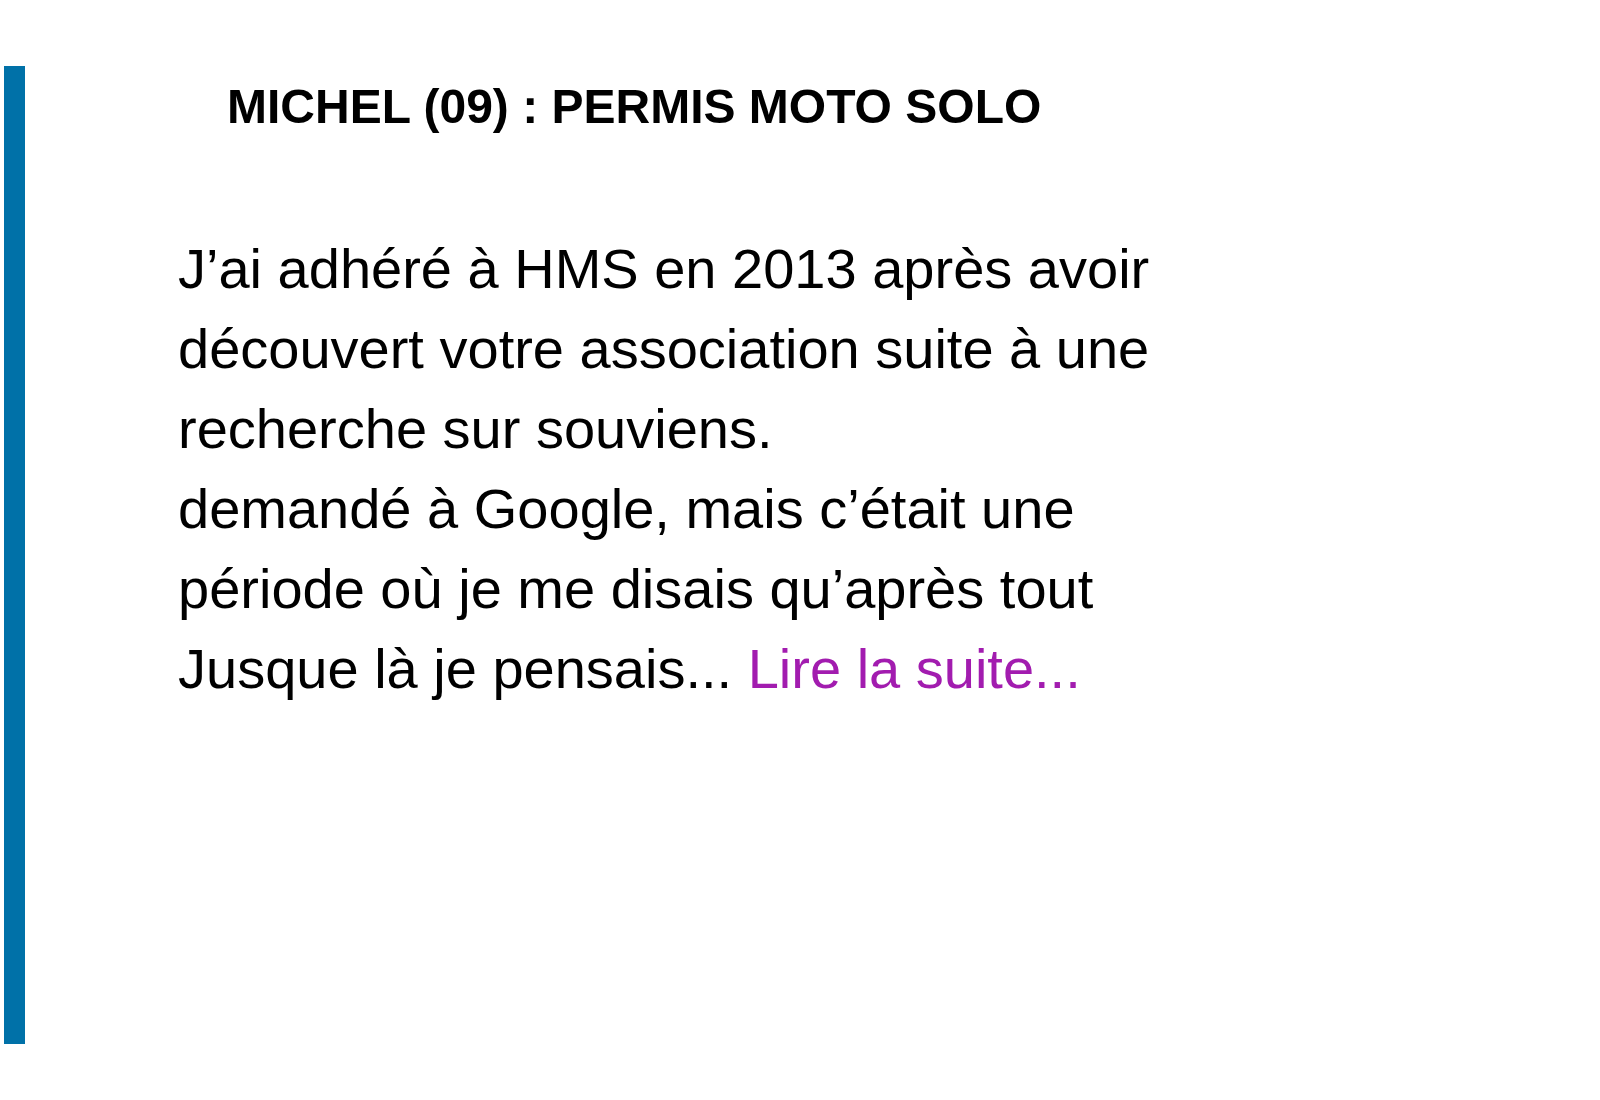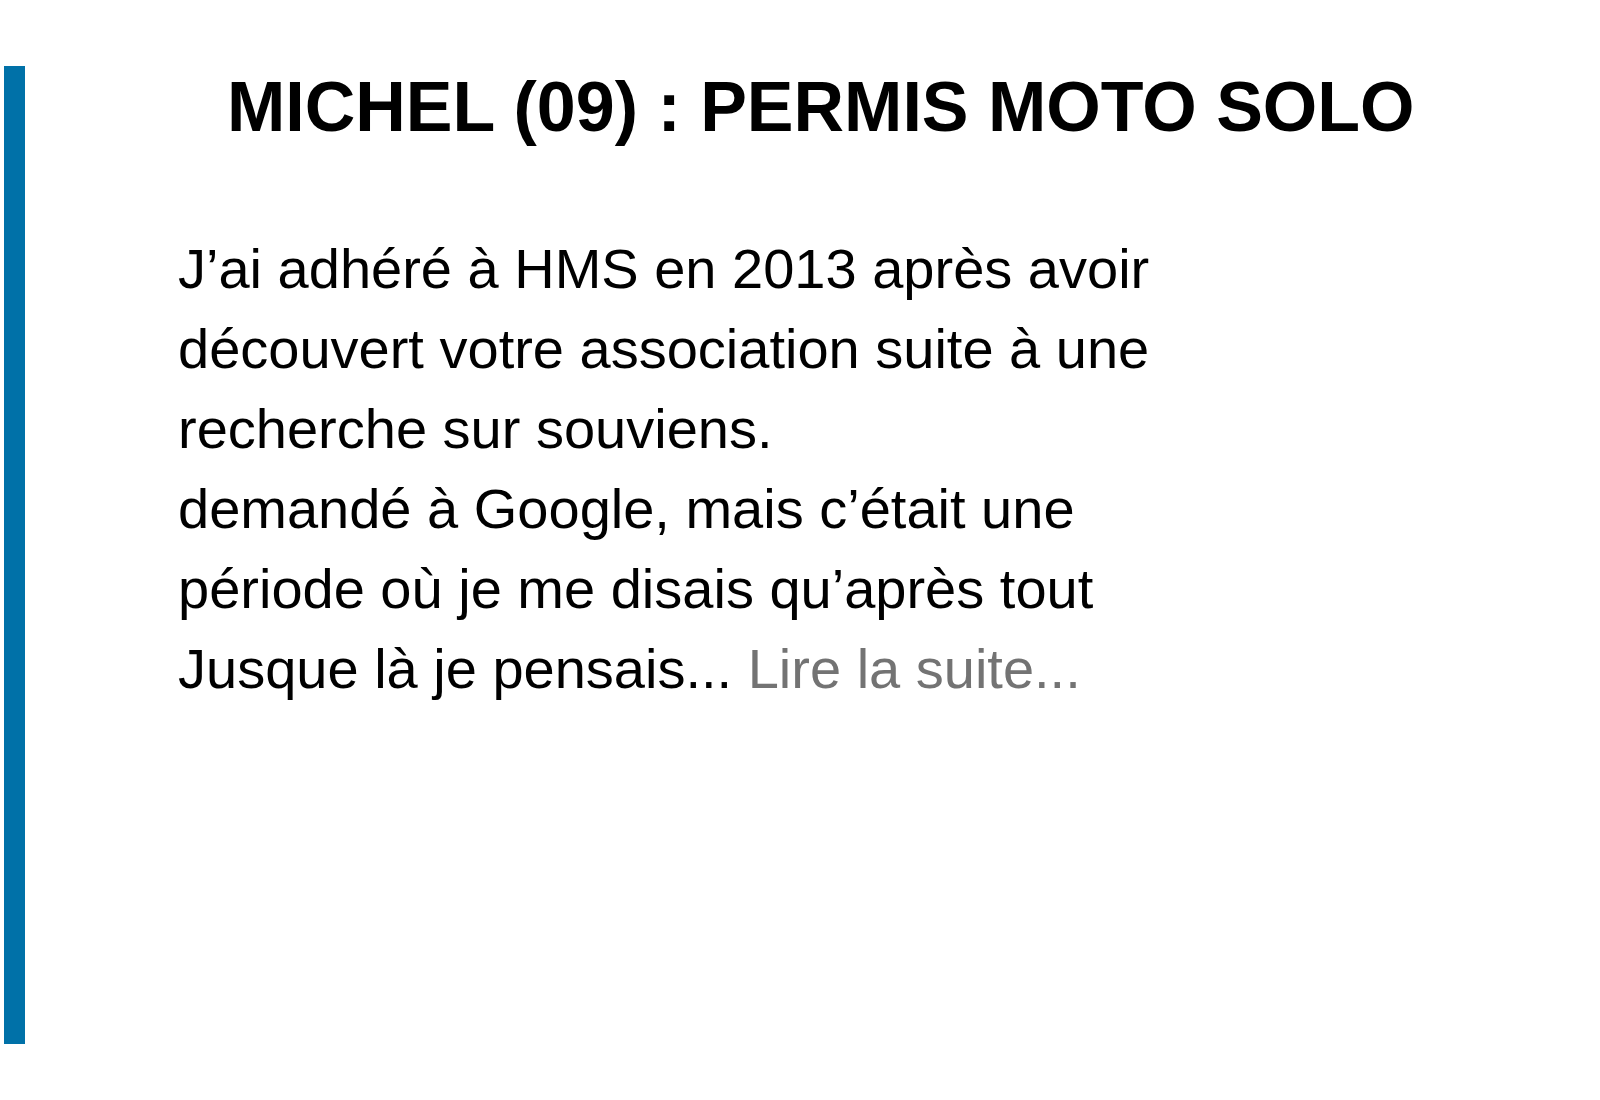--- a/index.html
+++ b/index.html
@@ -22,21 +22,21 @@
     top: 66px;
     width: 21px;
     height: 978px;
     background: #0071A8;
   }
   .title {
     position: absolute;
     left: 227px;
     top: 67px;
     margin: 0;
-    font-size: 70px;
+    font-size: 48px;
     line-height: 80px;
     font-weight: bold;
     white-space: nowrap;
   }
   .body-text {
     position: absolute;
     left: 178px;
     top: 229px;
     font-size: 56px;
     line-height: 80px;
@@ -56,16 +56,16 @@
   <div class="accent-bar" style="background: rgb(0, 113, 168);"></div>
 
   <h1 class="title">MICHEL (09) : PERMIS MOTO SOLO</h1>
 
   <div class="body-text">
     <div class="line">J’ai adhéré à HMS en 2013 après avoir</div>
     <div class="line">découvert votre association suite à une</div>
     <div class="line">recherche sur souviens.</div>
     <div class="line">demandé à Google, mais c’était une</div>
     <div class="line">période où je me disais qu’après tout</div>
-    <div class="line"><span>Jusque là je pensais... </span><a href="#" class="read-more" style="color: #737373;">Lire la suite...</a></div>
+    <div class="line"><span>Jusque là je pensais... </span><a href="#" class="read-more" style="color: #a21caf;">Lire la suite...</a></div>
   </div>
 
 </div>
 
 </body></html>

